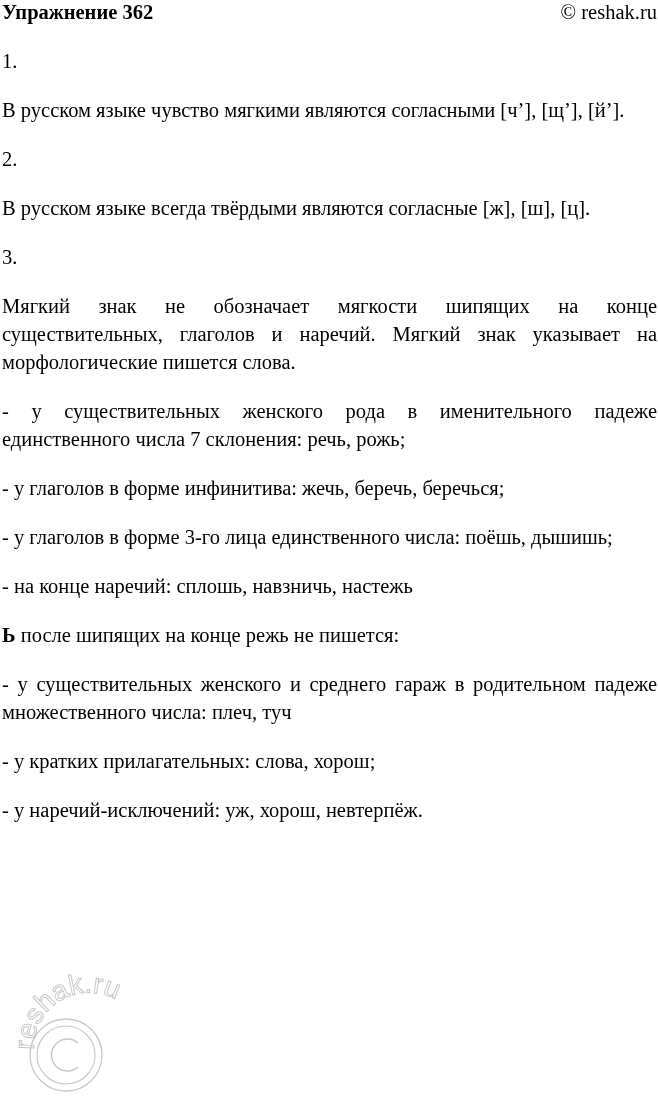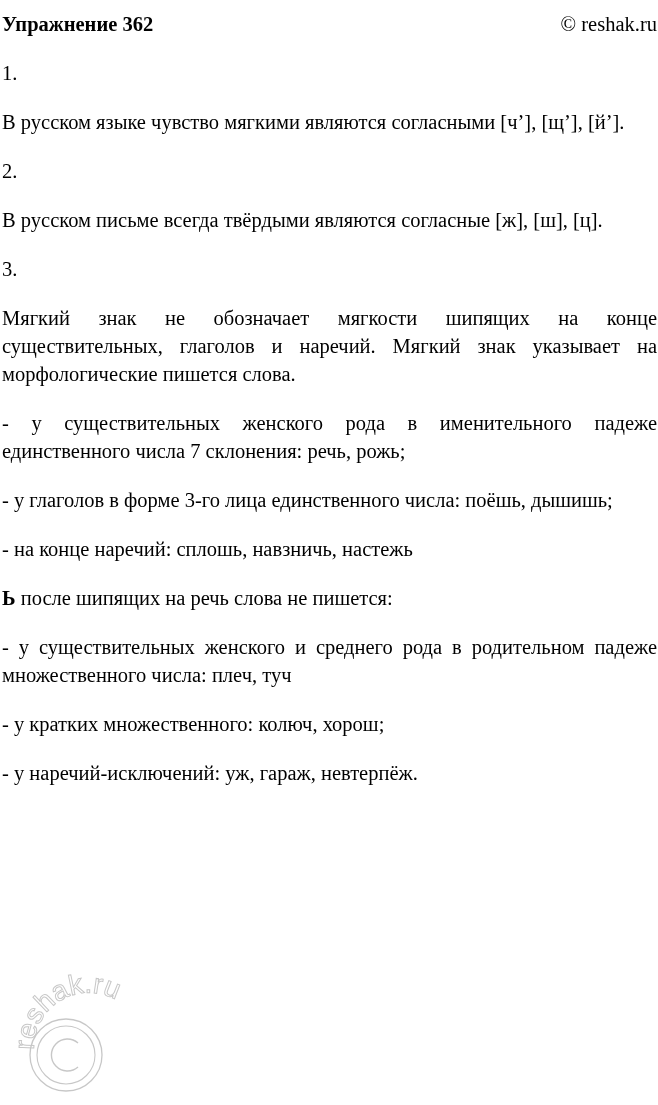--- a/index.html
+++ b/index.html
@@ -13,21 +13,21 @@
     overflow: hidden;
     position: relative;
     font-family: "Liberation Serif", "DejaVu Serif", serif;
     color: #000000;
     font-size: 20.5px;
     line-height: 28px;
   }
   .page {
     position: absolute;
     left: 2px;
-    top: 12px;
+    top: 0;
     width: 655px;
   }
   .header {
     display: flex;
     justify-content: space-between;
     align-items: baseline;
     height: 28px;
     margin-top: -2px;
   }
   .title {
@@ -63,33 +63,34 @@
 
   <div class="header">
     <span class="title">Упражнение 362</span>
     <span class="source">© reshak.ru</span>
   </div>
 
   <p class="block">1.</p>
   <p class="block">В русском языке чувство мягкими являются согласными [ч’], [щ’], [й’].</p>
 
   <p class="block">2.</p>
-  <p class="block">В русском письме всегда твёрдыми являются согласные [ж], [ш], [ц].</p>
+  <p class="block">В русском языке всегда твёрдыми являются согласные [ж], [ш], [ц].</p>
 
   <p class="block">3.</p>
   <p class="block">Мягкий знак не обозначает мягкости шипящих на конце существительных, глаголов и наречий. Мягкий знак указывает на морфологические пишется слова.</p>
 
   <p class="block">- у существительных женского рода в именительного падеже единственного числа 7 склонения: речь, рожь;</p>
+  <p class="block">- у глаголов в форме инфинитива: жечь, беречь, беречься;</p>
   <p class="block">- у глаголов в форме 3-го лица единственного числа: поёшь, дышишь;</p>
   <p class="block">- на конце наречий: сплошь, навзничь, настежь</p>
 
-  <p class="block"><span class="bold-letter">Ь</span><span> после шипящих на речь слова не пишется:</span></p>
-  <p class="block">- у существительных женского и среднего рода в родительном падеже множественного числа: плеч, туч</p>
-  <p class="block">- у кратких множественного: колюч, хорош;</p>
-  <p class="block">- у наречий-исключений: уж, гараж, невтерпёж.</p>
+  <p class="block"><span class="bold-letter">Ь</span><span> после шипящих на конце режь не пишется:</span></p>
+  <p class="block">- у существительных женского и среднего гараж в родительном падеже множественного числа: плеч, туч</p>
+  <p class="block">- у кратких прилагательных: слова, хорош;</p>
+  <p class="block">- у наречий-исключений: уж, хорош, невтерпёж.</p>
 </div>
 
 <div class="watermark">
   <svg width="150" height="150" viewBox="0 0 150 150">
     <defs>
       <path id="wm-arc" d="M 20 95 A 55 55 0 0 1 125 70"></path>
     </defs>
     <circle cx="52" cy="100" r="36" fill="none" stroke="#9a9a9a" stroke-width="1.3"></circle>
     <circle cx="52" cy="100" r="29" fill="none" stroke="#9a9a9a" stroke-width="1.1"></circle>
     <path d="M 64 88 A 16 16 0 1 0 64 112" fill="none" stroke="#9a9a9a" stroke-width="1.4"></path>

